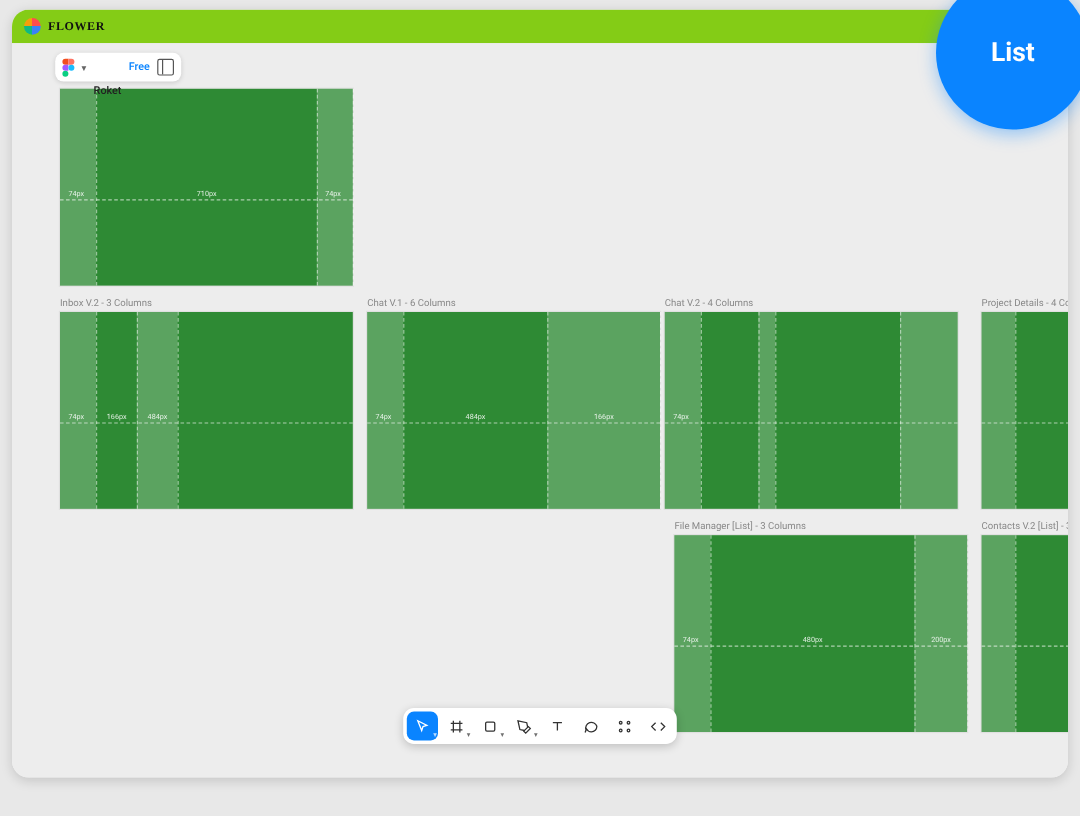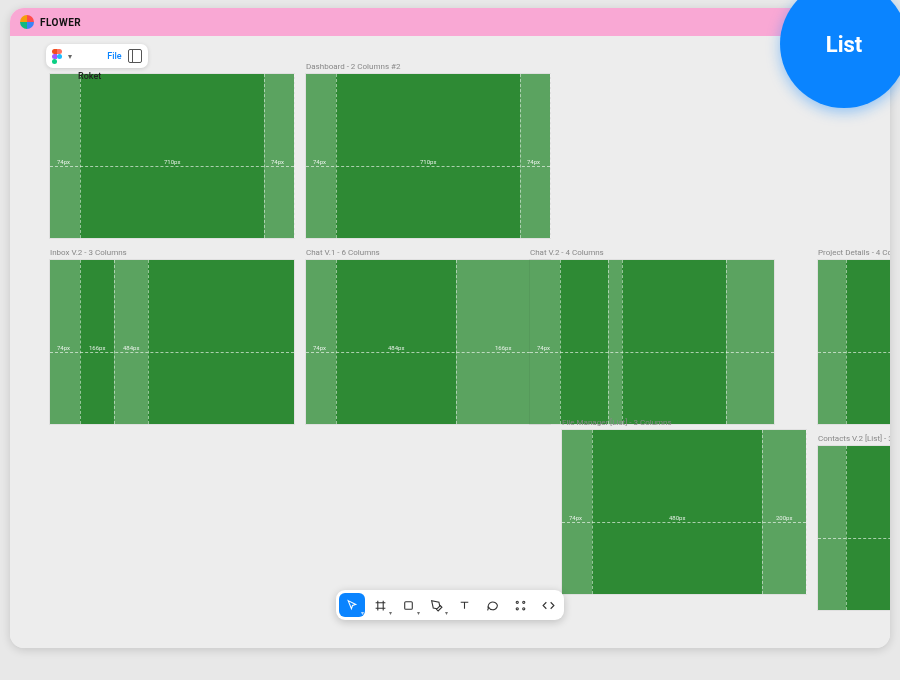--- a/index.html
+++ b/index.html
@@ -14,22 +14,23 @@
     border-radius: 14px;
     overflow: hidden;
     box-shadow: 0 2px 10px rgba(0,0,0,0.15);
   }
 
   .titlebar {
     height: 28px;
     display: flex;
     align-items: center;
     padding: 0 10px;
-    background: #f9a8d4;
+    background: #84cc16;
     gap: 6px;
+    font-family: Liberation Serif, serif;
   }
   .app-logo {
     width: 14px; height: 14px;
     border-radius: 50%;
     background: conic-gradient(#ff4d4d 0 90deg, #3b82f6 90deg 180deg, #10b981 180deg 270deg, #f59e0b 270deg 360deg);
   }
   .app-title { font-size: 10px; font-weight: 700; letter-spacing: 0.5px; color: #111; }
 
   .canvas-viewport {
     position: absolute;
@@ -173,34 +174,20 @@
             <div class="col-overlay" style="left: 214px; width: 30px;"></div>
             <div class="ruler-h" style="top: 91.84px;"></div>
             <div class="dim" style="left: 7px; top: 83.84px;">74px</div>
             <div class="ruler-v" style="left: 30px;"></div>
             <div class="dim" style="left: 114px; top: 83.84px;">710px</div>
             <div class="ruler-v" style="left: 214px;"></div>
             <div class="dim" style="left: 221px; top: 83.84px;">74px</div>
             <div class="ruler-v" style="left: 244px;"></div>
           </div>
         </div>
-        <div class="frame-group" style="left: 296px; top: 26px; width: 244px;">
-          <div class="frame-label">Dashboard - 2 Columns #2</div>
-          <div class="frame" style="width: 244px; height: 164px;">
-            <div class="col-overlay" style="left: 0px; width: 30px;"></div>
-            <div class="col-overlay" style="left: 214px; width: 30px;"></div>
-            <div class="ruler-h" style="top: 91.84px;"></div>
-            <div class="dim" style="left: 7px; top: 83.84px;">74px</div>
-            <div class="ruler-v" style="left: 30px;"></div>
-            <div class="dim" style="left: 114px; top: 83.84px;">710px</div>
-            <div class="ruler-v" style="left: 214px;"></div>
-            <div class="dim" style="left: 221px; top: 83.84px;">74px</div>
-            <div class="ruler-v" style="left: 244px;"></div>
-          </div>
-        </div>
         <div class="frame-group" style="left: 40px; top: 212px; width: 293px;">
           <div class="frame-label">Inbox V.2 - 3 Columns</div>
           <div class="frame" style="width: 244px; height: 164px;">
             <div class="col-overlay" style="left: 0px; width: 30px;"></div>
             <div class="col-overlay" style="left: 64px; width: 34px;"></div>
             <div class="ruler-h" style="top: 91.84px;"></div>
             <div class="dim" style="left: 7px; top: 83.84px;">74px</div>
             <div class="ruler-v" style="left: 30px;"></div>
             <div class="dim" style="left: 39px; top: 83.84px;">166px</div>
             <div class="ruler-v" style="left: 64px;"></div>
@@ -215,21 +202,21 @@
             <div class="col-overlay" style="left: 150px; width: 94px;"></div>
             <div class="ruler-h" style="top: 91.84px;"></div>
             <div class="dim" style="left: 7px; top: 83.84px;">74px</div>
             <div class="ruler-v" style="left: 30px;"></div>
             <div class="dim" style="left: 82px; top: 83.84px;">484px</div>
             <div class="ruler-v" style="left: 150px;"></div>
             <div class="dim" style="left: 189px; top: 83.84px;">166px</div>
             <div class="ruler-v" style="left: 244px;"></div>
           </div>
         </div>
-        <div class="frame-group" style="left: 520px; top: 212px; width: 192px;">
+        <div class="frame-group" style="left: 544px; top: 212px; width: 192px;">
           <div class="frame-label">Chat V.2 - 4 Columns</div>
           <div class="frame" style="width: 244px; height: 164px;">
             <div class="col-overlay" style="left: 0px; width: 30px;"></div>
             <div class="col-overlay" style="left: 78px; width: 14px;"></div>
             <div class="col-overlay" style="left: 196px; width: 48px;"></div>
             <div class="ruler-h" style="top: 91.84px;"></div>
             <div class="dim" style="left: 7px; top: 83.84px;">74px</div>
             <div class="ruler-v" style="left: 30px;"></div>
             <div class="dim" style="left: 46px; top: 83.84px;"></div>
             <div class="ruler-v" style="left: 78px;"></div>
@@ -241,21 +228,21 @@
         </div>
         <div class="frame-group" style="left: 808px; top: 212px; width: 244px;">
           <div class="frame-label">Project Details  - 4 Columns</div>
           <div class="frame" style="width: 244px; height: 164px;">
             <div class="col-overlay" style="left: 0px; width: 28px;"></div>
             <div class="ruler-h" style="top: 91.84px;"></div>
             <div class="dim" style="left: 6px; top: 83.84px;"></div>
             <div class="ruler-v" style="left: 28px;"></div>
           </div>
         </div>
-        <div class="frame-group" style="left: 552px; top: 382px; width: 244px;">
+        <div class="frame-group" style="left: 552px; top: 398px; width: 244px;">
           <div class="frame-label">File Manager [List]  - 3 Columns</div>
           <div class="frame" style="width: 244px; height: 164px;">
             <div class="col-overlay" style="left: 0px; width: 30px;"></div>
             <div class="col-overlay" style="left: 200px; width: 44px;"></div>
             <div class="ruler-h" style="top: 91.84px;"></div>
             <div class="dim" style="left: 7px; top: 83.84px;">74px</div>
             <div class="ruler-v" style="left: 30px;"></div>
             <div class="dim" style="left: 107px; top: 83.84px;">480px</div>
             <div class="ruler-v" style="left: 200px;"></div>
             <div class="dim" style="left: 214px; top: 83.84px;">200px</div>
@@ -277,21 +264,21 @@
   <div class="file-toolbar">
     <div class="figma-glyph">
       <span class="a"></span>
         <span class="b"></span>
         <span class="c"></span>
         <span class="d"></span>
         <span class="e"></span>
     </div>
     <span class="chev">▾</span>
     <span class="file-name">Roket</span>
-    <span class="file-badge">File</span>
+    <span class="file-badge">Free</span>
     <div class="panel-icon"></div>
   </div>
 
   <div class="tool-dock" id="tool-dock">
       <div class="tool active">
         <svg viewBox="0 0 24 24" fill="none" stroke="currentColor" stroke-width="2">
           <path d="M4 3l14 7-6 2-2 6z"></path>
         </svg>
         <span class="mini-chev">▾</span>
       </div>

